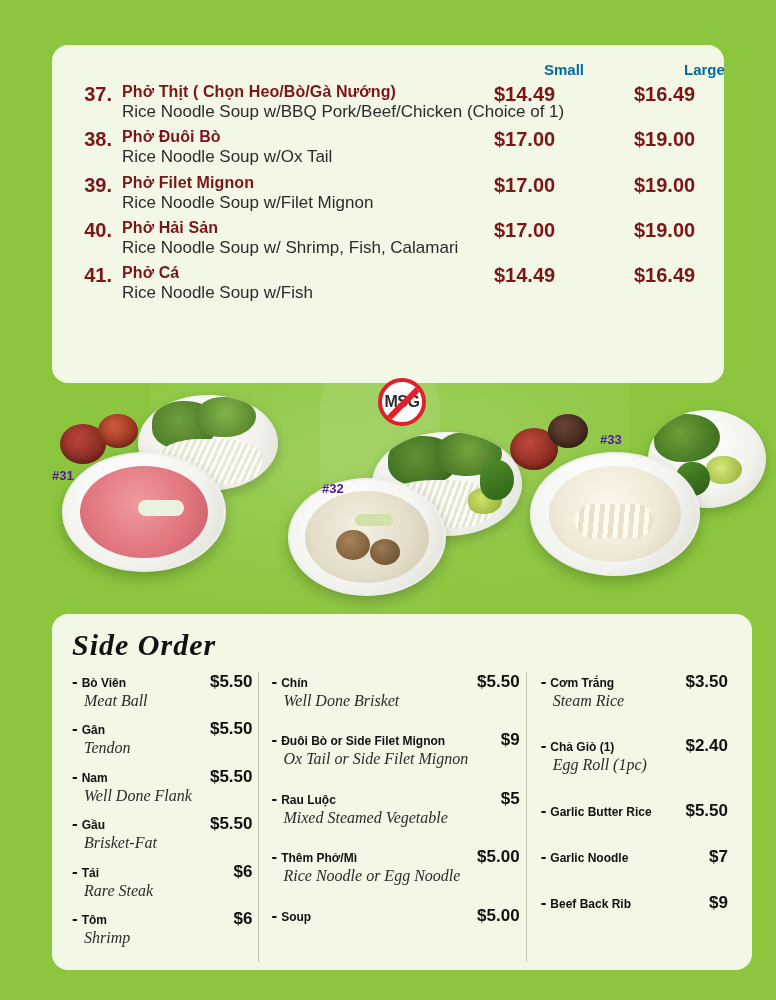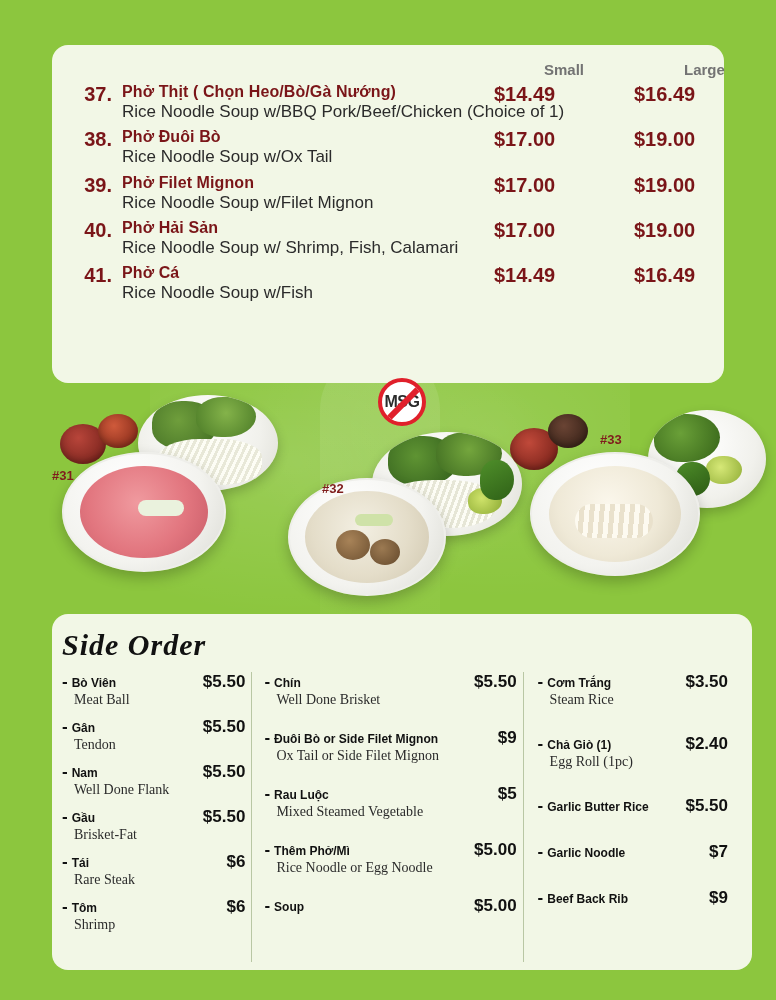--- a/index.html
+++ b/index.html
@@ -43,21 +43,21 @@
   #top-panel {
     left: 52px;
     top: 45px;
     width: 672px;
     height: 338px;
     padding: 16px 26px 10px 22px;
   }
   .col-heads {
     position: relative;
     height: 22px;
-    color: #737373;
+    color: #0369a1;
     font-weight: bold;
     font-size: 15px;
     text-align: center;
   }
   .col-heads .small-h { position: absolute; left: 470px; top: 0; }
   .col-heads .large-h { position: absolute; left: 610px; top: 0; }
 
   .menu-row { position: relative; margin-bottom: 6px; }
   .menu-row .num {
     position: absolute;
@@ -152,30 +152,30 @@
   }
   .sauce {
     position: absolute;
     border-radius: 50%;
     box-shadow: inset 0 -3px 6px rgba(0,0,0,0.25);
   }
   .photo-tag {
     position: absolute;
     font-weight: bold;
     font-size: 13px;
-    color: #7f1d1d;
+    color: #4c1d95;
   }
 
   
   #side-panel {
     left: 52px;
     top: 614px;
     width: 700px;
     height: 356px;
-    padding: 14px 18px 10px 10px;
+    padding: 14px 18px 10px 20px;
   }
   #side-title {
     font-family: "Liberation Serif", serif;
     font-style: italic;
     font-weight: bold;
     font-size: 30px;
     color: #111;
     letter-spacing: 1px;
     margin-bottom: 10px;
   }
@@ -211,21 +211,22 @@
   }
   .side-item .pr {
     font-weight: bold;
     font-size: 17px;
     color: #111;
     margin-left: auto;
     padding-left: 10px;
   }
   .side-item .sub {
     font-family: "Liberation Serif", serif;
-    font-size: 14px;
+    font-style: italic;
+    font-size: 16px;
     color: #2b2b2b;
     margin-left: 12px;
     line-height: 1.15;
     white-space: nowrap;
   }
   .side-item.spaced { margin-bottom: 20px; }
   .side-item.tall { margin-bottom: 26px; }
 </style>
 </head>
 <body>

